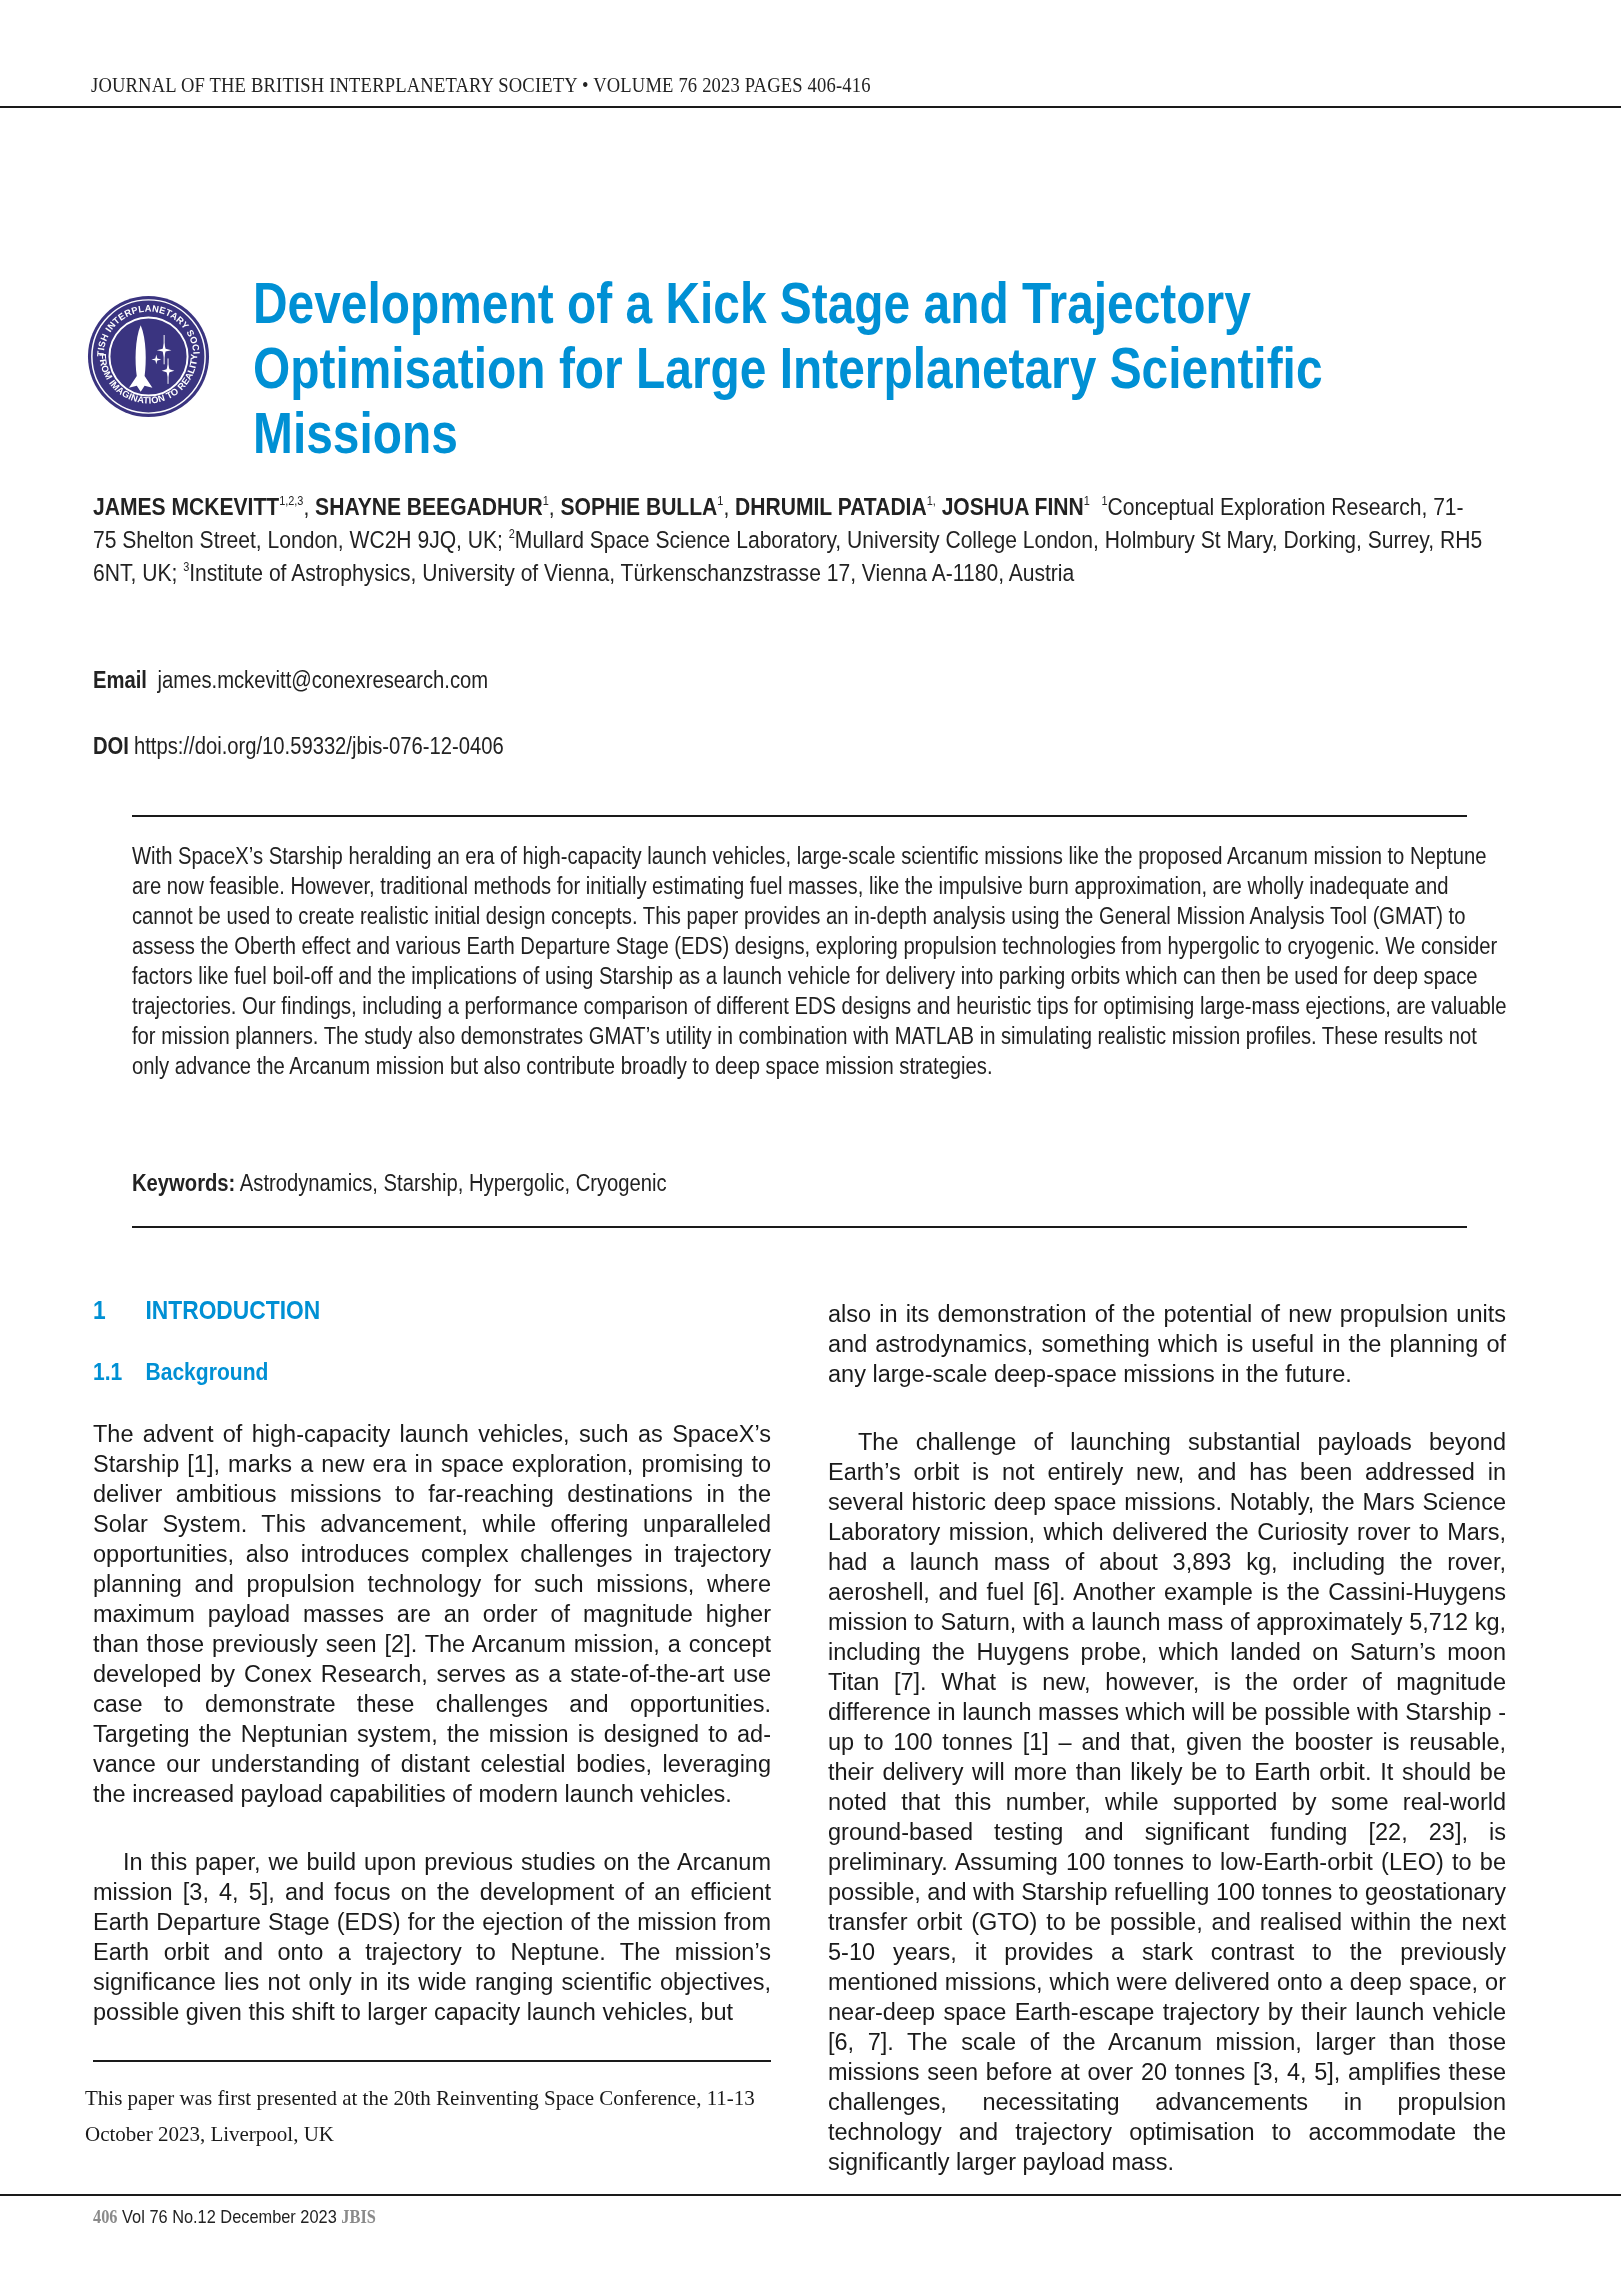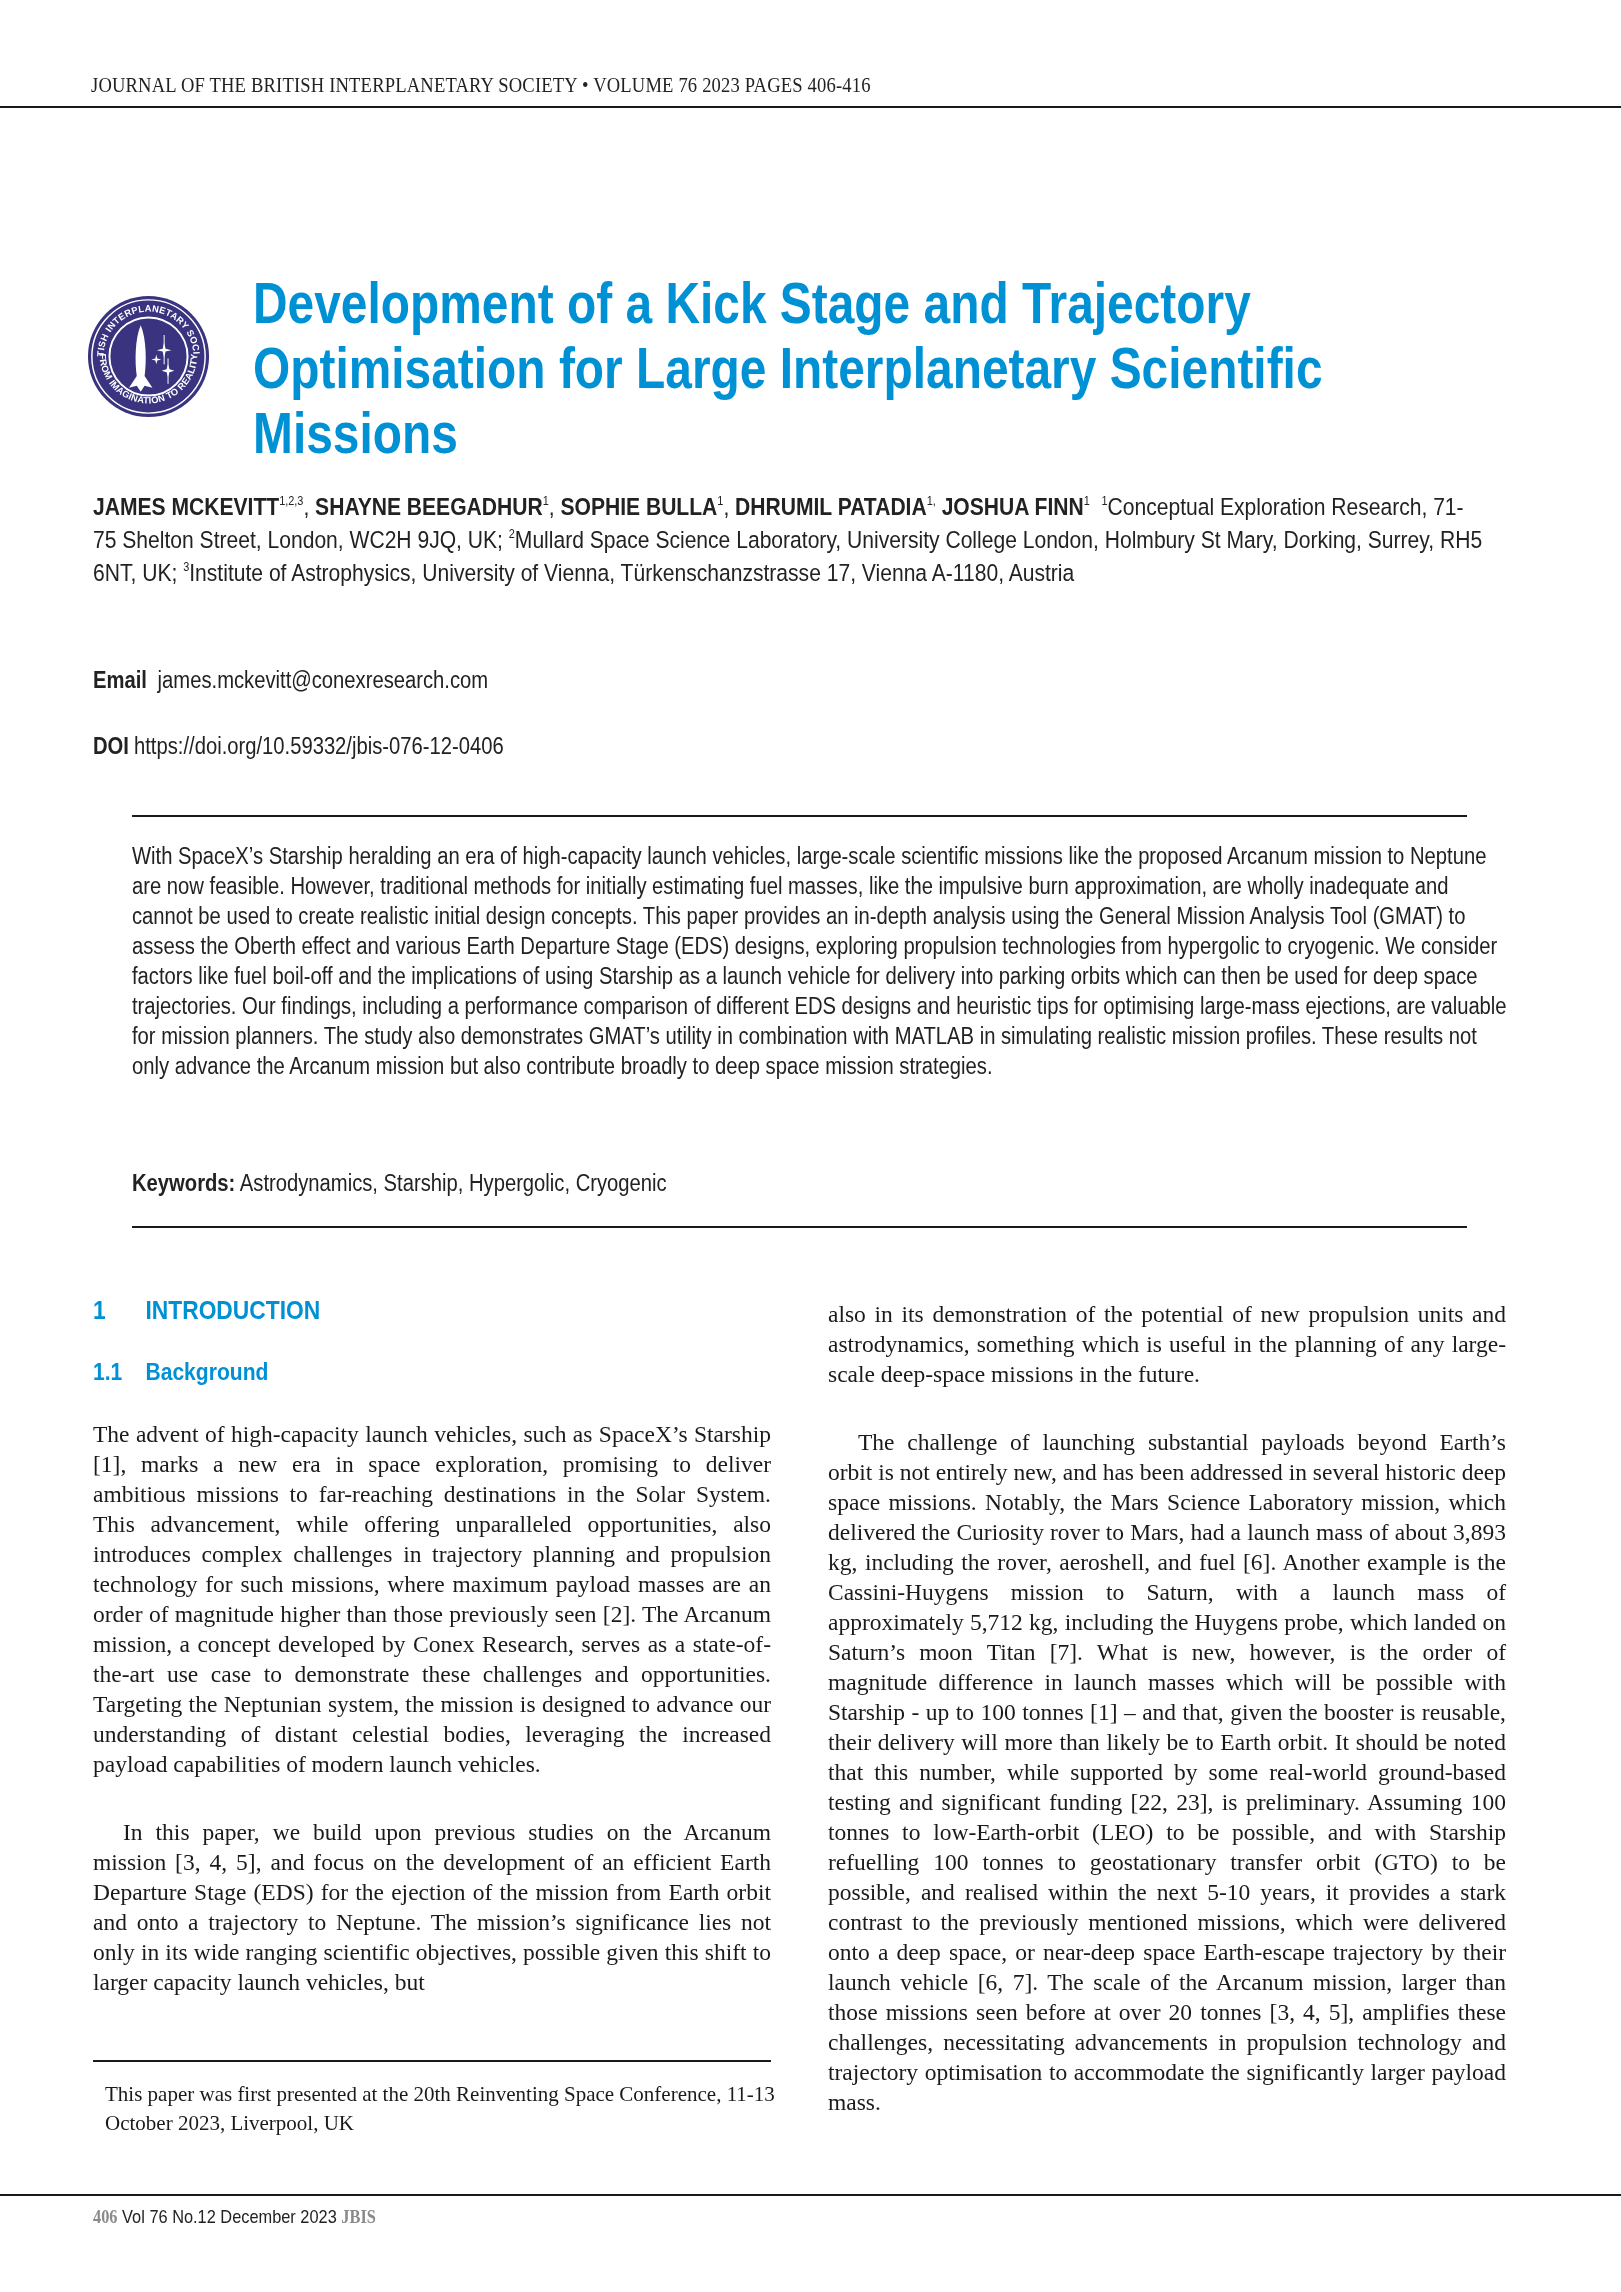--- a/index.html
+++ b/index.html
@@ -54,32 +54,32 @@
 
   .h1, .h2 {
     font-family: "Liberation Sans", sans-serif; font-weight: bold; color: #0090d4;
     transform: scaleX(0.86); transform-origin: left top; white-space: nowrap;
   }
   .h1 { left: 93px; top: 1295px; font-size: 26.5px; }
   .h2 { left: 93px; top: 1358px; font-size: 24.5px; }
   .h1 .num, .h2 .num { display: inline-block; width: 61px; }
 
   .col {
-    font-family: Liberation Serif, serif; font-size: 23.5px; line-height: 30px; color: #1a1a1a;
+    font-family: Liberation Sans, sans-serif; font-size: 23.5px; line-height: 30px; color: #1a1a1a;
     text-align: justify; hyphens: manual;
   }
   .col p { margin: 0; }
   .col p + p { margin-top: 38px; text-indent: 30px; }
   .col-left { left: 93px; top: 1419px; width: 678px; }
   .col-right { left: 828px; top: 1299px; width: 678px; }
 
   .fn-rule { left: 93px; top: 2060px; width: 678px; height: 1.5px; background: #1a1a1a; }
   .footnote {
-    left: 105px; top: 2080px; width: 686px;
-    font-family: "Liberation Serif", serif; font-size: 21px; line-height: 29px; color: #1a1a1a;
+    left: 85px; top: 2080px; width: 686px;
+    font-family: "Liberation Serif", serif; font-size: 21px; line-height: 36px; color: #1a1a1a;
   }
 
   .foot-rule { left: 0; top: 2194px; width: 1621px; height: 2px; background: #1a1a1a; }
   .page-foot {
     left: 93px; top: 2206px; font-size: 18.6px; white-space: nowrap;
     font-family: "Liberation Sans", sans-serif; color: #222;
     transform: scaleX(0.88); transform-origin: left top;
   }
   .page-foot .pg { color: #8a8a8a; font-weight: bold; font-family: "Liberation Serif", serif; }
   .page-foot .jbis { color: #8a8a8a; font-weight: bold; font-family: "Liberation Serif", serif; }

